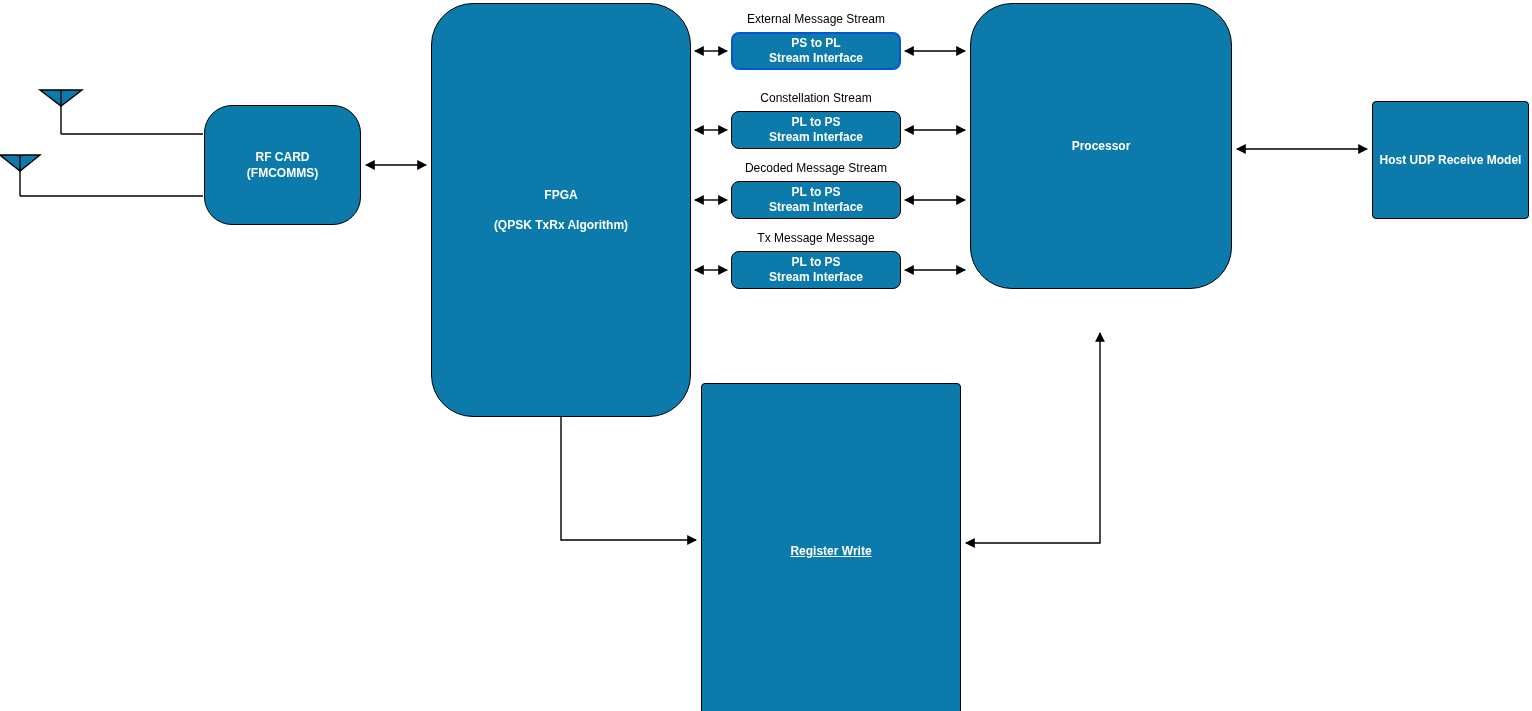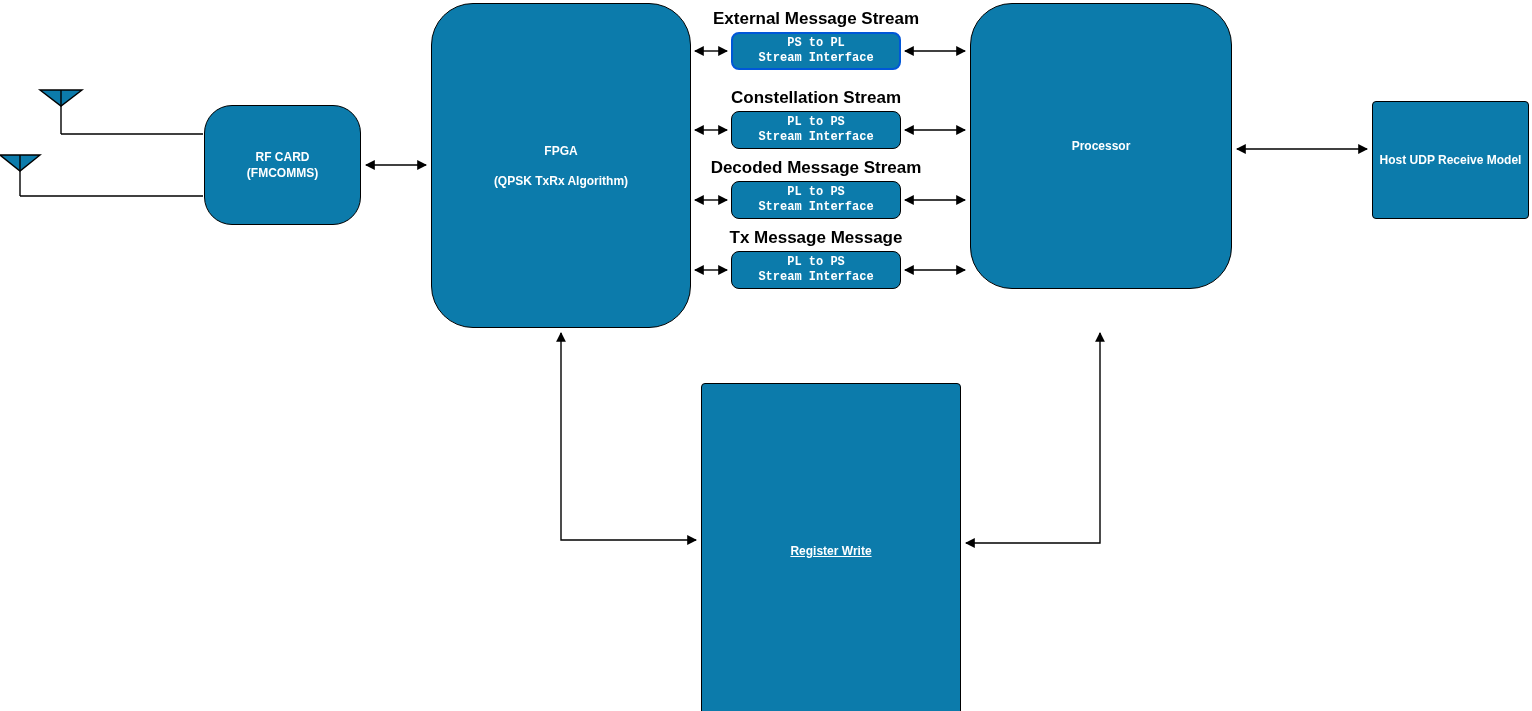--- a/index.html
+++ b/index.html
@@ -28,39 +28,38 @@
     background:var(--box-fill);
     border:1.5px solid var(--box-border);
     color:var(--box-text);
     font-size:12px;font-weight:bold;
     display:flex;flex-direction:column;
     align-items:center;justify-content:center;
     text-align:center;line-height:16px;
   }
   .node .sub-gap{margin-top:14px;}
   #rf-card{left:204px;top:105px;width:157px;height:120px;border-radius:28px;}
-  #fpga{left:431px;top:3px;width:260px;height:325px;border-radius:42px;}
+  #fpga{left:431px;top:3px;width:260px;height:414px;border-radius:42px;}
   #processor{left:970px;top:3px;width:262px;height:286px;border-radius:42px;}
   #host-udp{left:1372px;top:84px;width:157px;height:118px;border-radius:4px;margin-top:17px;}
   #register-write{left:701px;top:383px;width:260px;height:336px;border-radius:4px;text-decoration:underline;}
   .stream-label{
     position:absolute;left:706px;width:220px;height:14px;
     text-align:center;color:var(--label-text);
-    font-size:17px;font-weight:bold;line-height:14px;
+    font-size:12px;font-weight:normal;line-height:14px;
   }
   .stream-box{
     position:absolute;left:731px;width:170px;height:38px;
     box-sizing:border-box;
     background:var(--box-fill);
     border:1px solid var(--box-border);
     border-radius:8px;
     color:var(--box-text);font-size:12px;font-weight:bold;line-height:15px;
     display:flex;flex-direction:column;align-items:center;justify-content:center;
     text-align:center;
-    font-family:Liberation Mono, monospace;
   }
   .stream-box.highlighted{border:2px solid var(--highlight-border);}
   .lbl-0{top:12px;} .box-0{top:32px;}
   .lbl-1{top:91px;} .box-1{top:111px;}
   .lbl-2{top:161px;} .box-2{top:181px;}
   .lbl-3{top:231px;} .box-3{top:251px;}
 </style>
 </head>
 <body>
 

